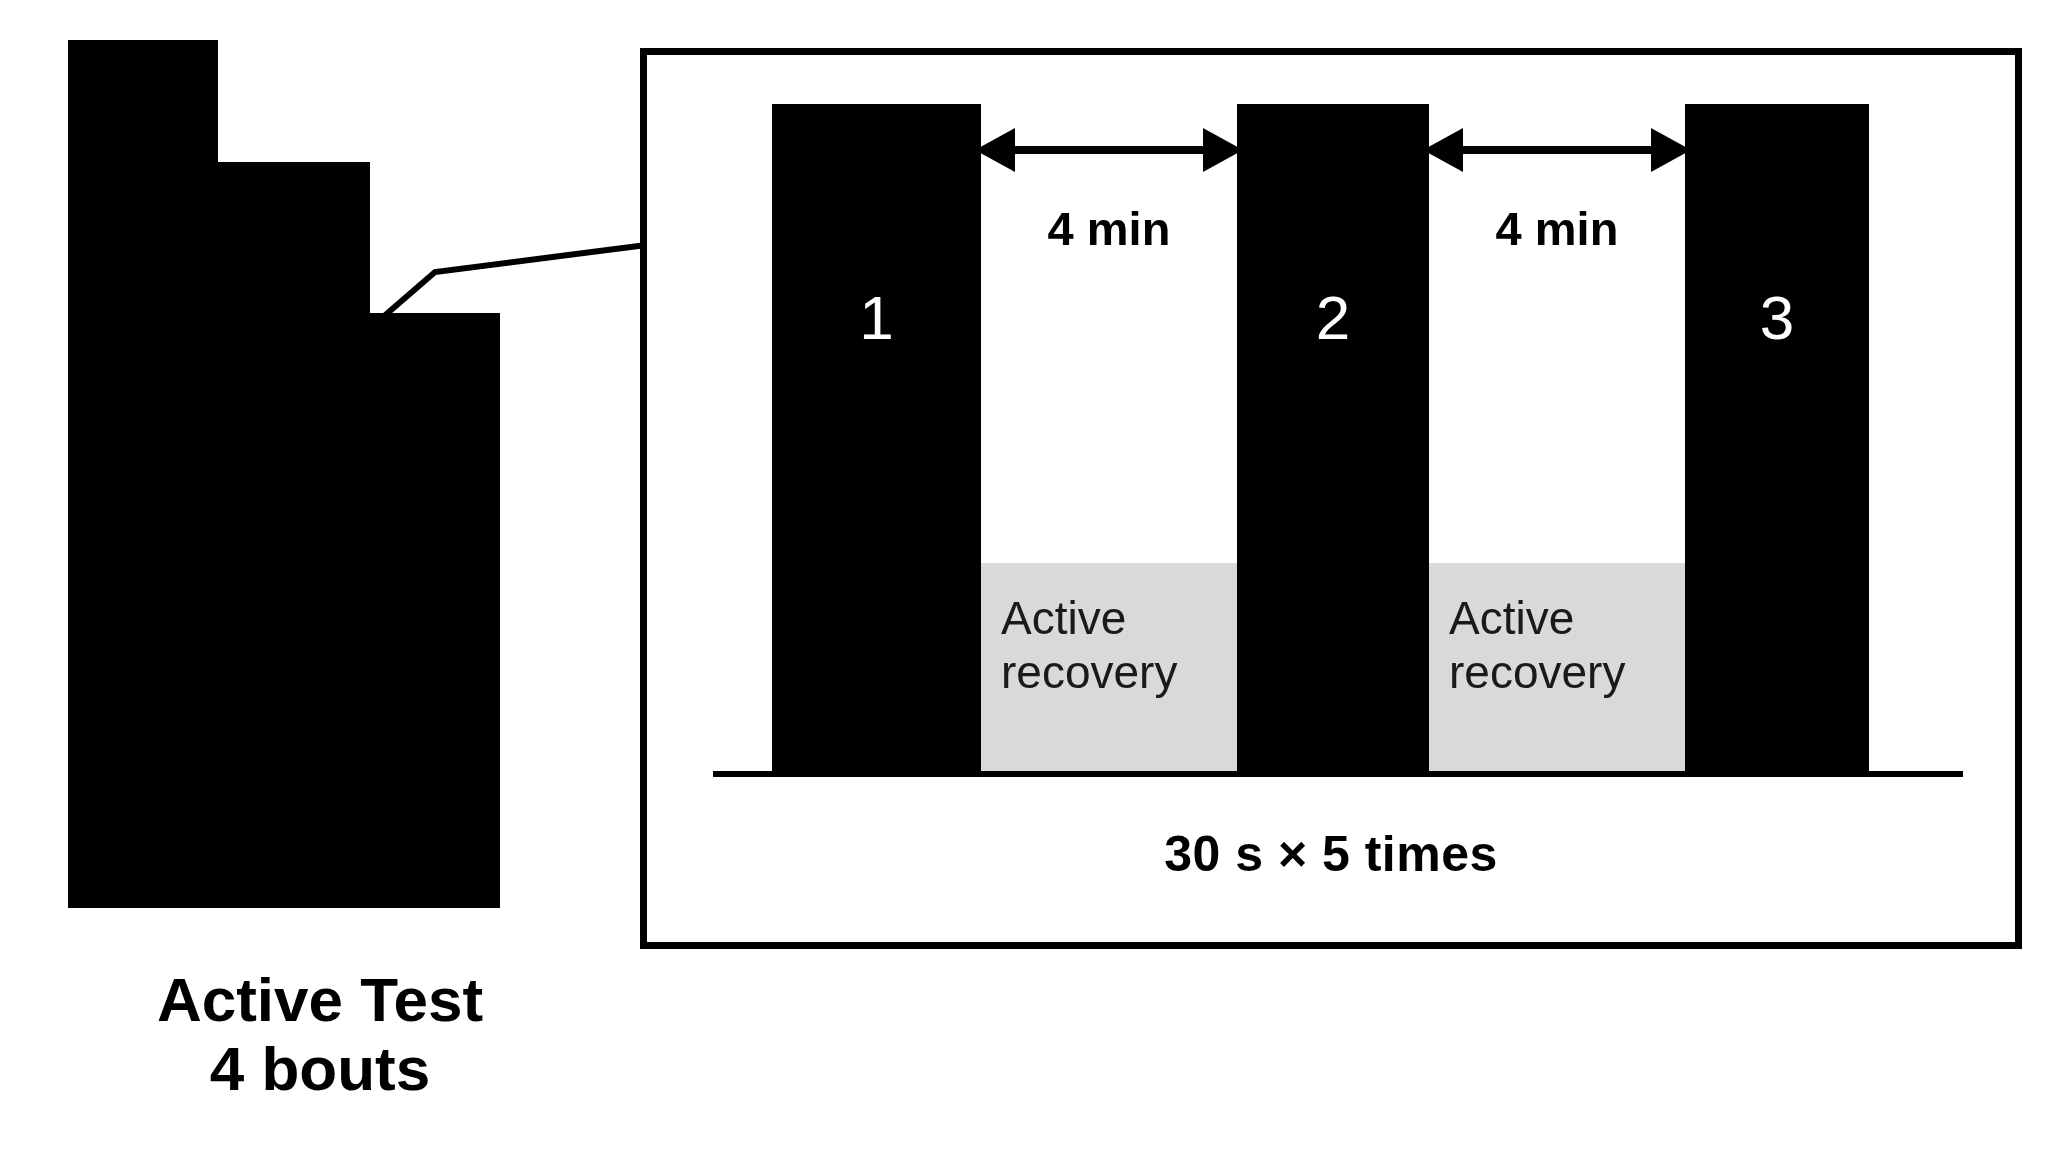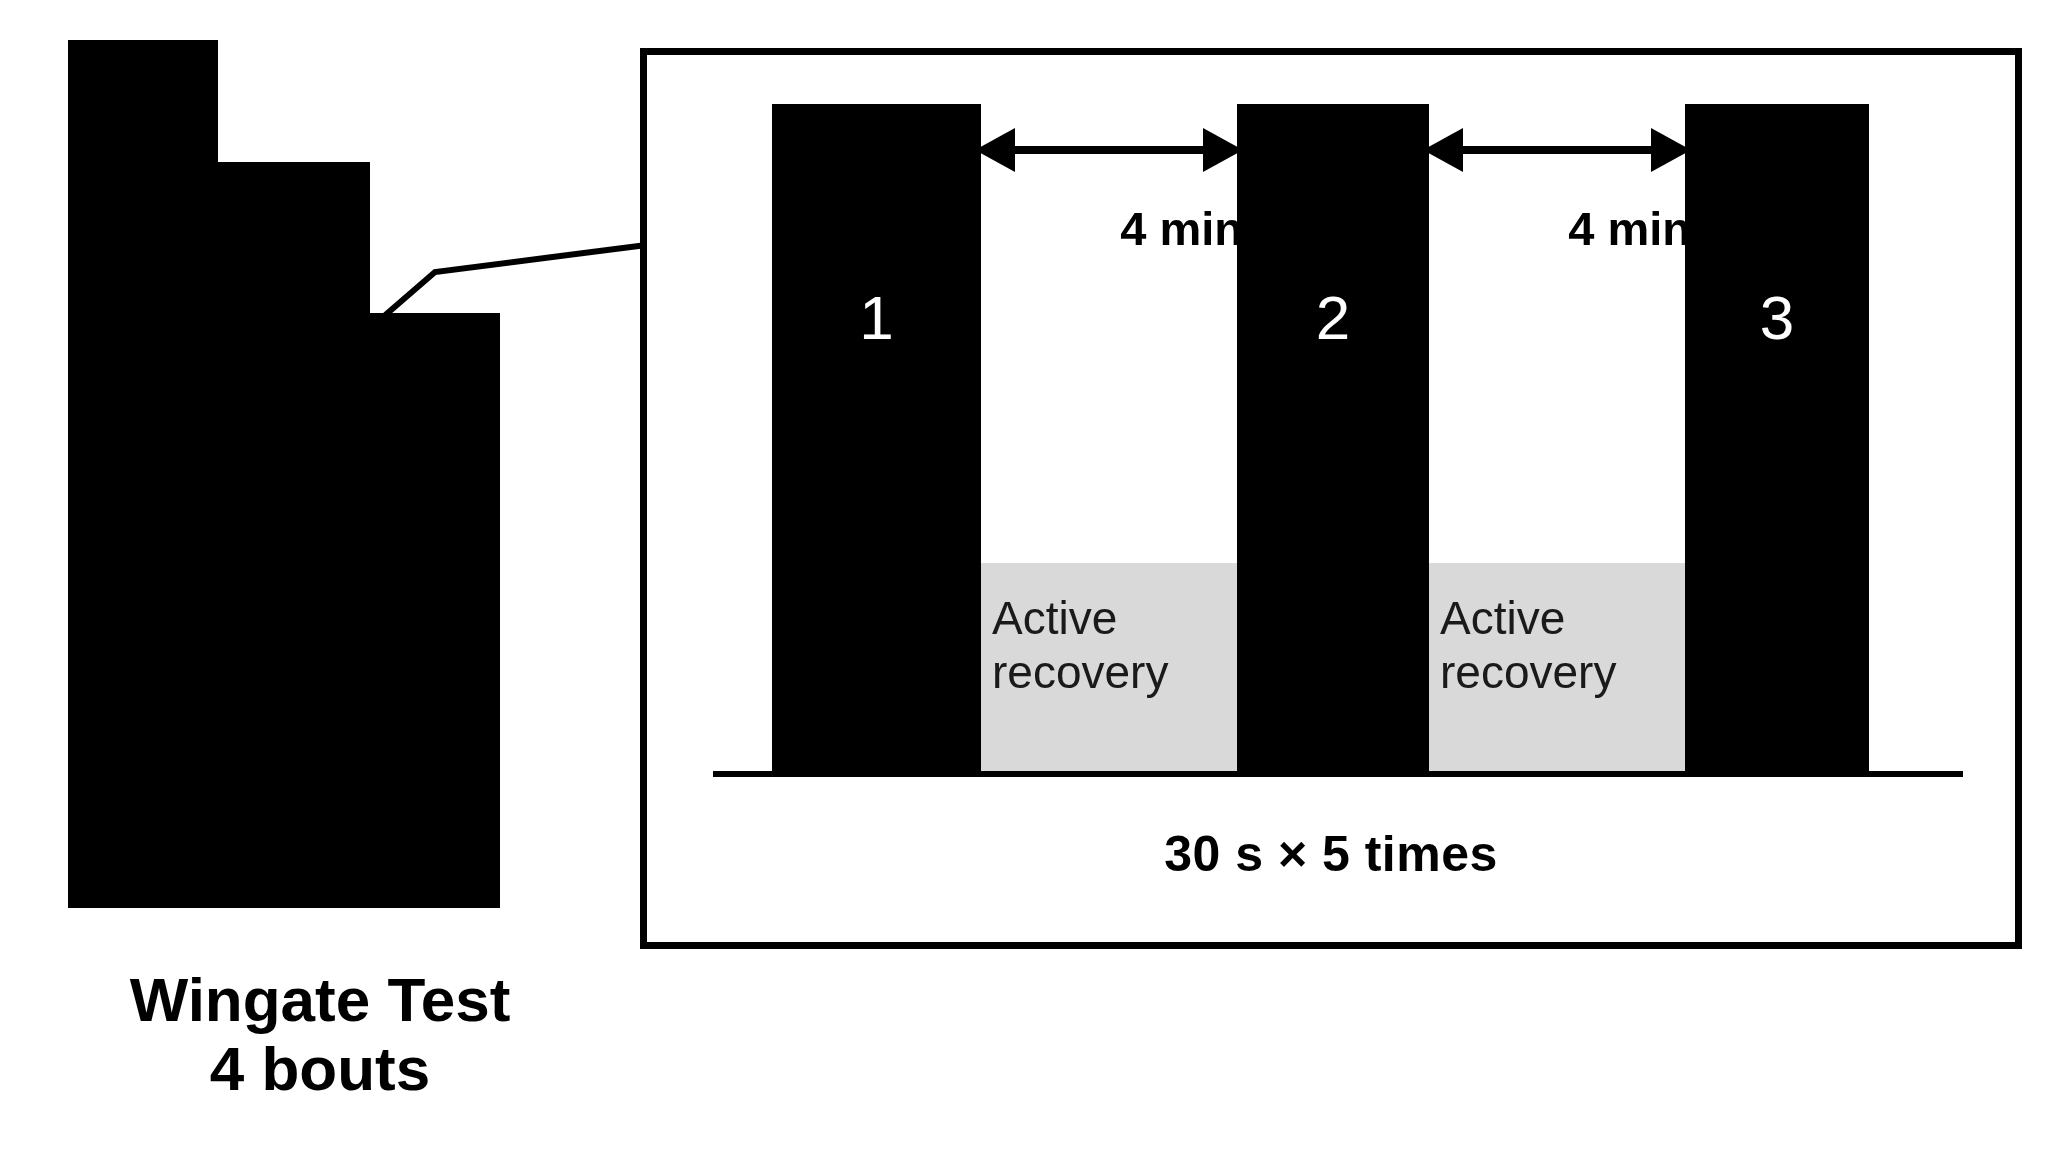--- a/index.html
+++ b/index.html
@@ -78,21 +78,21 @@
   .bar-2 { left: 590px; top: 49px;  width: 192px; height: 668px; }
   .bar-3 { left: 1038px; top: 49px; width: 184px; height: 668px; }
 
   .recovery {
     position: absolute;
     background: #d9d9d9;
     font-size: 46px;
     line-height: 1.18;
     color: #1a1a1a;
     font-weight: 400;
-    padding: 28px 0 0 11px;
+    padding: 28px 0 0 20px;
     box-sizing: border-box;
   }
   .recovery-1 { left: 334px; top: 508px; width: 256px; height: 209px; }
   .recovery-2 { left: 782px; top: 508px; width: 256px; height: 209px; }
 
   .baseline {
     position: absolute;
     left: 66px;
     top: 716px;
     width: 1250px;
@@ -105,21 +105,21 @@
     height: 70px;
   }
   .arrow-1 { left: 328px; top: 60px; width: 268px; }
   .arrow-2 { left: 776px; top: 60px; width: 268px; }
 
   .mintext {
     position: absolute;
     font-size: 47px;
     font-weight: bold;
     color: #000000;
-    text-align: right;
+    text-align: center;
     line-height: 1;
   }
   .min-1 { left: 328px; top: 150px; width: 268px; }
   .min-2 { left: 776px; top: 150px; width: 268px; }
 
   .thirty {
     position: absolute;
     left: 0px;
     top: 770px;
     width: 100%;
@@ -200,17 +200,17 @@
       <polygon points="268,35 228,13 228,57" fill="#000000"></polygon>
     </svg>
 
     <div class="mintext min-1">4 min</div>
     <div class="mintext min-2">4 min</div>
 
     <div class="thirty">30 s × 5 times</div>
   </div>
 
   <div class="caption caption-left">
-    <div>Wingate Test</div>
+    <div>Active Test</div>
     <div>4 bouts</div>
   </div>
 
 </div>
 
 </body></html>

